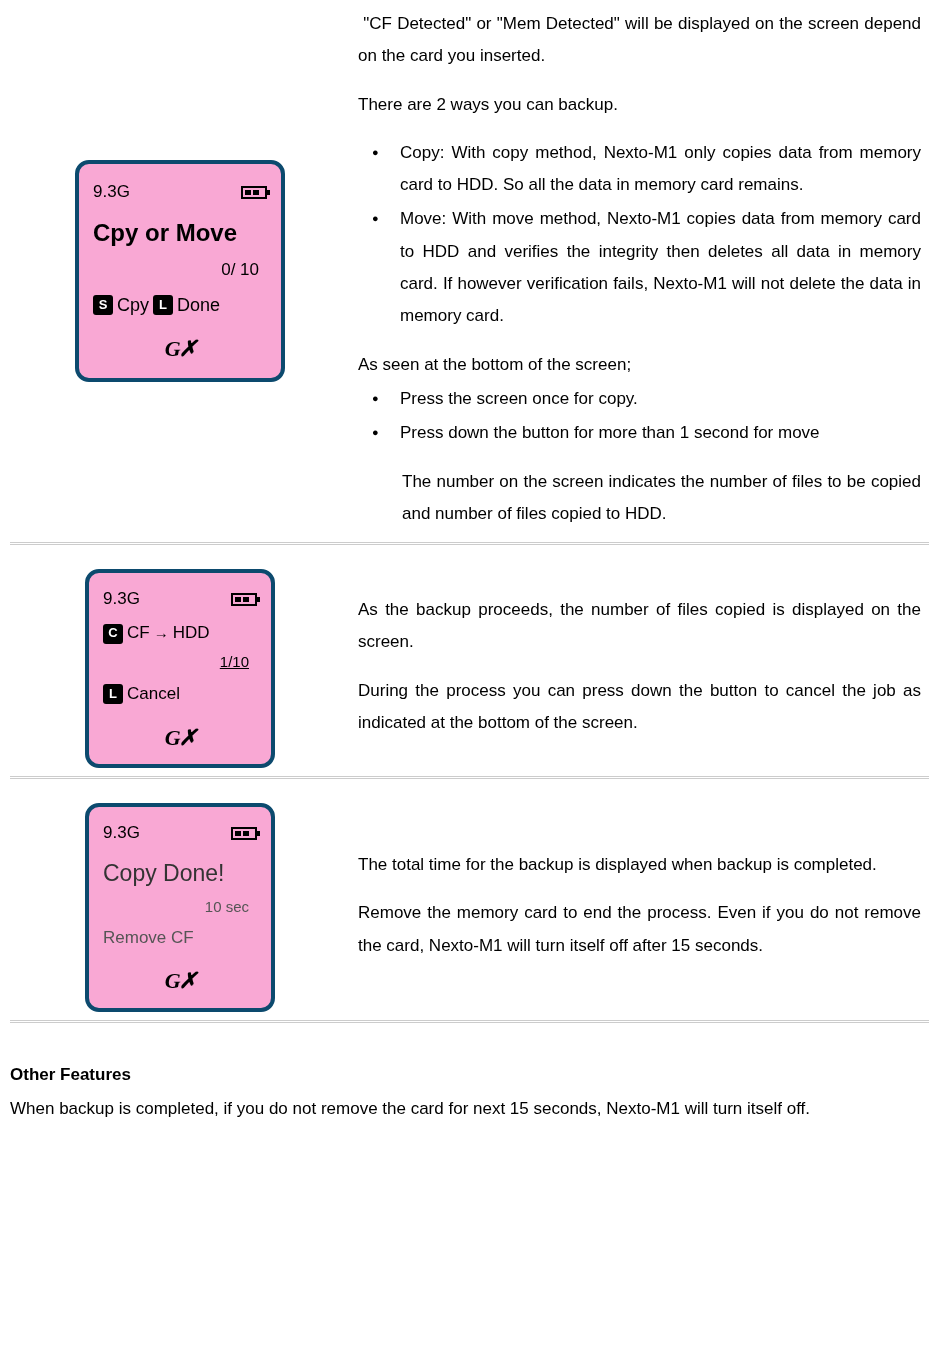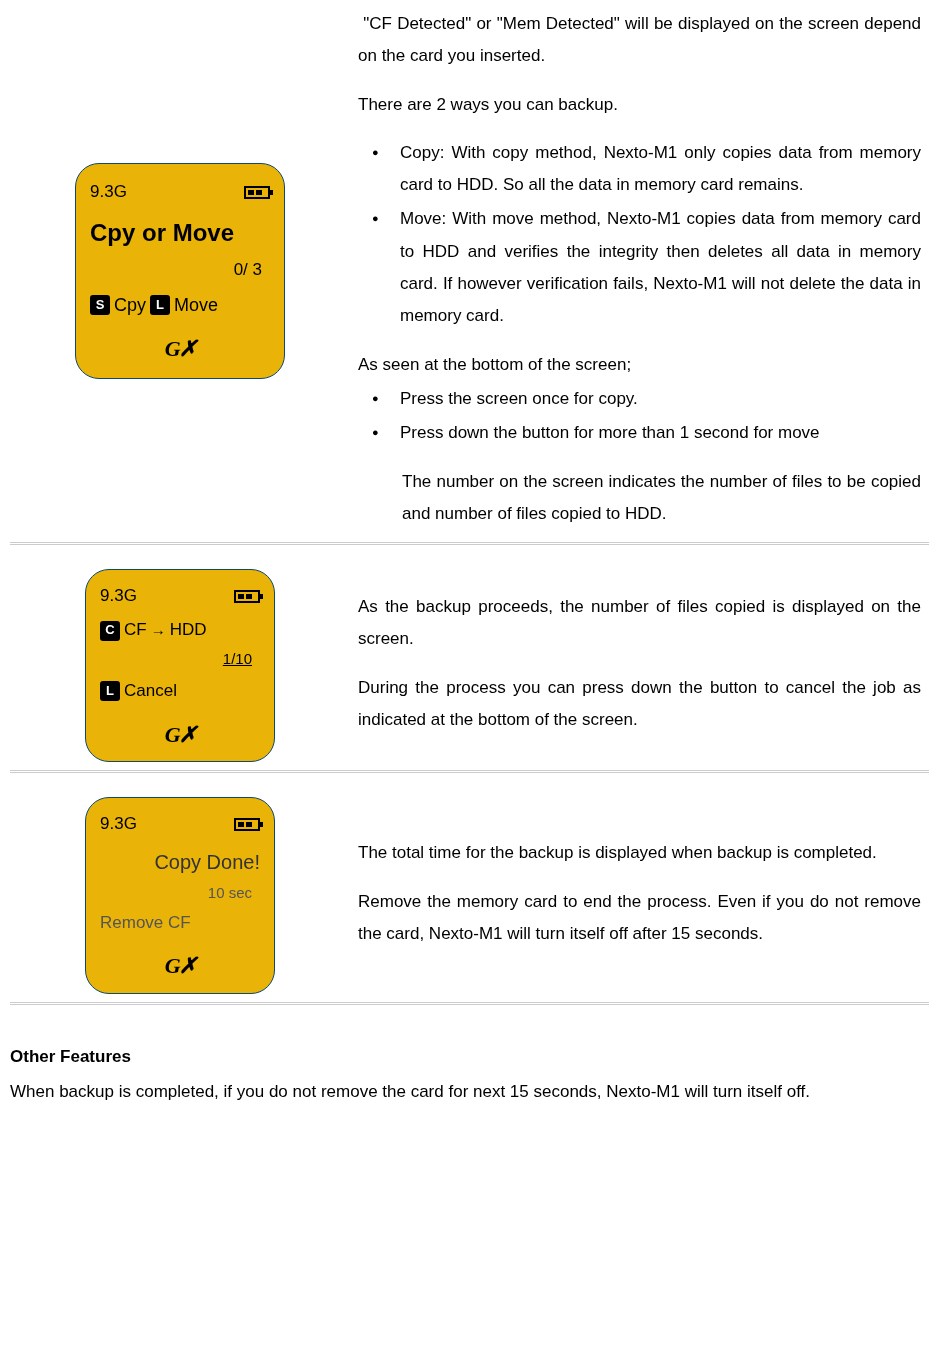--- a/index.html
+++ b/index.html
@@ -32,25 +32,25 @@
       padding-right: 4px;
     }
     .rowsep td {
       border-top: 3px double #ccc;
       height: 0;
       padding: 0;
       line-height: 0;
     }
     .screen-frame {
       display: inline-block;
-      border: 1px solid #0c4a6e;
-      border-radius: 24px;
+      border: 4px solid #0c4a6e;
+      border-radius: 14px;
       padding: 12px 14px 8px 14px;
       text-align: left;
-      background: #eab308;
+      background: #f9a8d4;
     }
     .screen-frame.small { padding: 10px 14px 6px 14px; }
     .topbar {
       display: flex;
       justify-content: space-between;
       align-items: center;
       font-size: 17px;
       font-family: Arial, sans-serif;
       margin-bottom: 2px;
     }
@@ -173,26 +173,26 @@
 
   <tbody>
       <tr>
     <td class="imgcell">
       <div class="screen-frame" style="width:210px;">
         <div class="topbar">
           <span class="size">9.3G</span>
           <span class="batt"></span>
         </div>
         <div class="big-title">Cpy or Move</div>
-        <div class="subnum">0/ 3</div>
+        <div class="subnum">0/ 10</div>
         <div class="btnrow">
           <span class="key">S</span>
           <span>Cpy</span>
           <span class="key">L</span>
-          <span>Move</span>
+          <span>Done</span>
         </div>
         <div class="logo"><span class="g">G✗</span></div>
       </div>
     </td>
     <td class="textcell">
       <p class="para">&nbsp;"CF Detected" or "Mem Detected" will be displayed on the screen depend on the card you inserted.</p>
       <p class="para">There are 2 ways you can backup.</p>
       <ul class="bullets">
         <li>Copy: With copy method, Nexto-M1 only copies data from memory card to HDD. So all the data in memory card remains.</li>
         <li>Move: With move method, Nexto-M1 copies data from memory card to HDD and verifies the integrity then deletes all data in memory card. If however verification fails, Nexto-M1 will not delete the data in memory card.</li>
@@ -241,21 +241,21 @@
         <td></td>
       </tr>
 
   <tr>
     <td class="imgcell">
       <div class="screen-frame small" style="width:190px;">
         <div class="topbar">
           <span class="size">9.3G</span>
           <span class="batt"></span>
         </div>
-        <div class="med-title" style="font-size:20px;color:#333;text-align:right;">Copy Done!</div>
+        <div class="med-title" style="font-size:23px;color:#333;">Copy Done!</div>
         <div class="subnum" style="font-size:15px;color:#555;">10 sec</div>
         <div style="font-size:17px;color:#555;">Remove CF</div>
         <div class="logo"><span class="g">G✗</span></div>
       </div>
     </td>
     <td class="textcell">
       <p class="para">The total time for the backup is displayed when backup is completed.</p>
       <p class="para" style="margin-bottom:4px;">Remove the memory card to end the process. Even if you do not remove the card, Nexto-M1 will turn itself off after 15 seconds.</p>
     </td>
   </tr>

